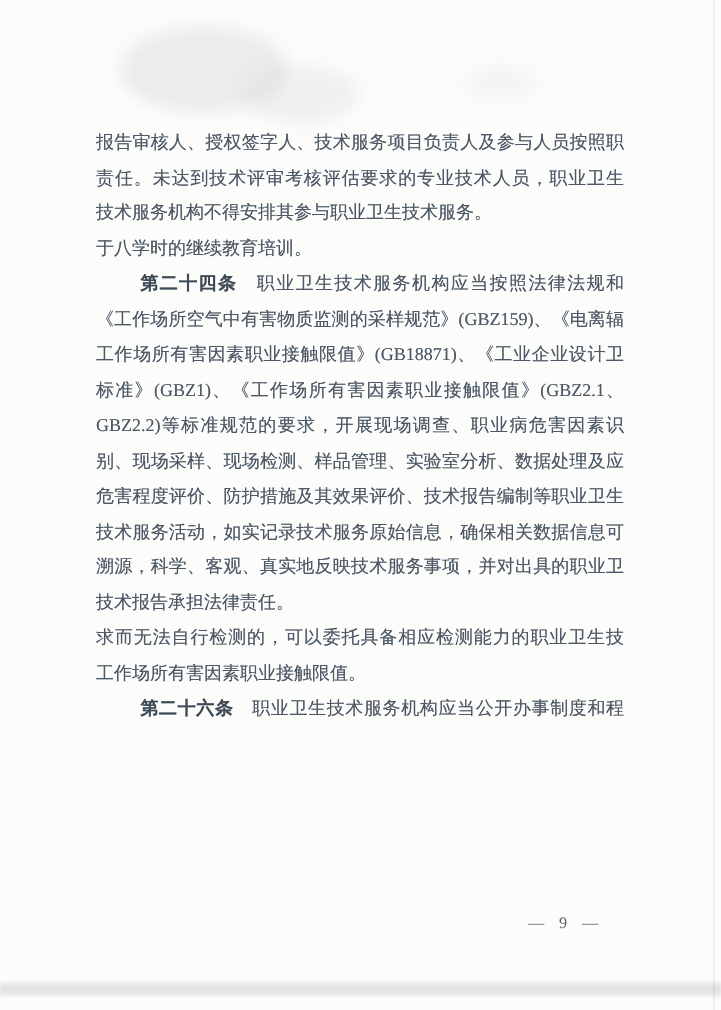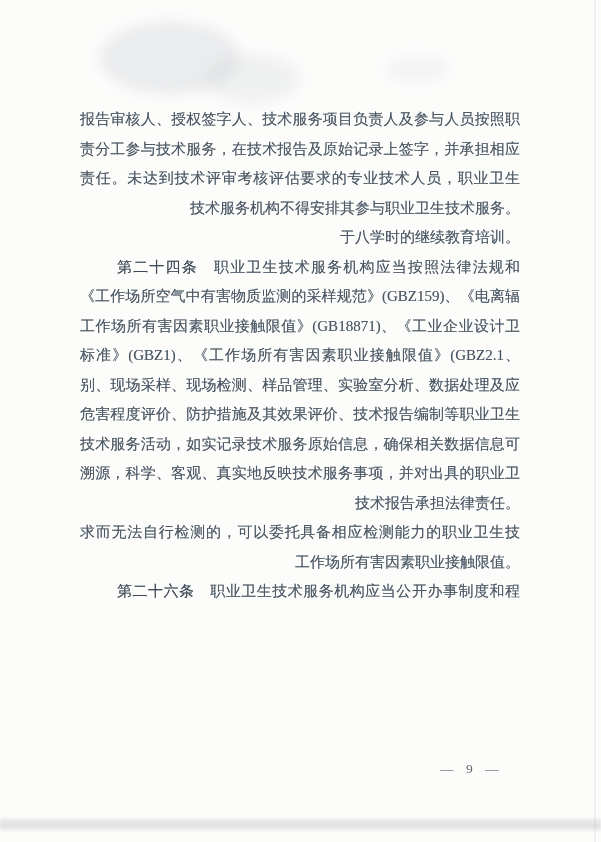--- a/index.html
+++ b/index.html
@@ -21,56 +21,56 @@
   .scan-right{position:absolute;right:5px;top:0;width:2px;height:842px;background:rgba(150,155,160,0.12);}
   
   .doc-body{
     position:absolute;left:80px;top:105px;width:440px;
     color:var(--text,#4c5865);
     text-shadow:0 0 0.5px rgba(76,88,101,0.55);
   }
   .para{margin:0;}
   .line{
     height:29.5px;line-height:29.5px;font-size:15px;
-    overflow:hidden;text-align:right;
+    overflow:hidden;text-align:left;
   }
   .line.full{text-align:justify;text-align-last:justify;}
   .line.ind{padding-left:37px;}
   .run{display:inline;}
-  .run.bold{font-weight:400;color:var(--heading,#3d4955);}
+  .run.bold{font-weight:700;color:var(--heading,#3d4955);}
   .page-number{
     position:absolute;left:440px;top:759px;width:120px;
     font-size:13.5px;line-height:19px;color:var(--footer,#5f656d);
     letter-spacing:1px;word-spacing:7px;text-align:left;
   }
 </style>
 </head>
 <body style="background: rgb(252, 252, 251);">
 
 <div class="page">
   <div class="smudge smudge-1"></div>
   <div class="smudge smudge-2"></div>
   <div class="smudge smudge-3"></div>
   <div class="scan-right"></div>
 
   <div class="doc-body">
       <div class="para">
         <div class="line full"><span class="run">报告审核人、授权签字人、技术服务项目负责人及参与人员按照职</span></div>
-        <div class="line full"><span class="run">责分工参与技术服务，在技术报告及原始记录上签字，并承担相应</span></div>
         <div class="line full"><span class="run">责任。未达到技术评审考核评估要求的专业技术人员，职业卫生</span></div>
         <div class="line"><span class="run">技术服务机构不得安排其参与职业卫生技术服务。</span></div>
       </div>
       <div class="para">
         <div class="line"><span class="run">于八学时的继续教育培训。</span></div>
       </div>
       <div class="para">
         <div class="line full ind"><span class="run bold">第二十四条</span><span class="run">　职业卫生技术服务机构应当按照法律法规和</span></div>
         <div class="line full"><span class="run">《工作场所空气中有害物质监测的采样规范》(GBZ159)、《电离辐</span></div>
         <div class="line full"><span class="run">工作场所有害因素职业接触限值》(GB18871)、《工业企业设计卫生</span></div>
         <div class="line full"><span class="run">标准》(GBZ1)、《工作场所有害因素职业接触限值》(GBZ2.1、</span></div>
+        <div class="line full"><span class="run">GBZ2.2)等标准规范的要求，开展现场调查、职业病危害因素识</span></div>
         <div class="line full"><span class="run">别、现场采样、现场检测、样品管理、实验室分析、数据处理及应用、</span></div>
         <div class="line full"><span class="run">危害程度评价、防护措施及其效果评价、技术报告编制等职业卫生</span></div>
         <div class="line full"><span class="run">技术服务活动，如实记录技术服务原始信息，确保相关数据信息可</span></div>
         <div class="line full"><span class="run">溯源，科学、客观、真实地反映技术服务事项，并对出具的职业卫生</span></div>
         <div class="line"><span class="run">技术报告承担法律责任。</span></div>
       </div>
       <div class="para">
         <div class="line full"><span class="run">求而无法自行检测的，可以委托具备相应检测能力的职业卫生技</span></div>
         <div class="line"><span class="run">工作场所有害因素职业接触限值。</span></div>
       </div>

